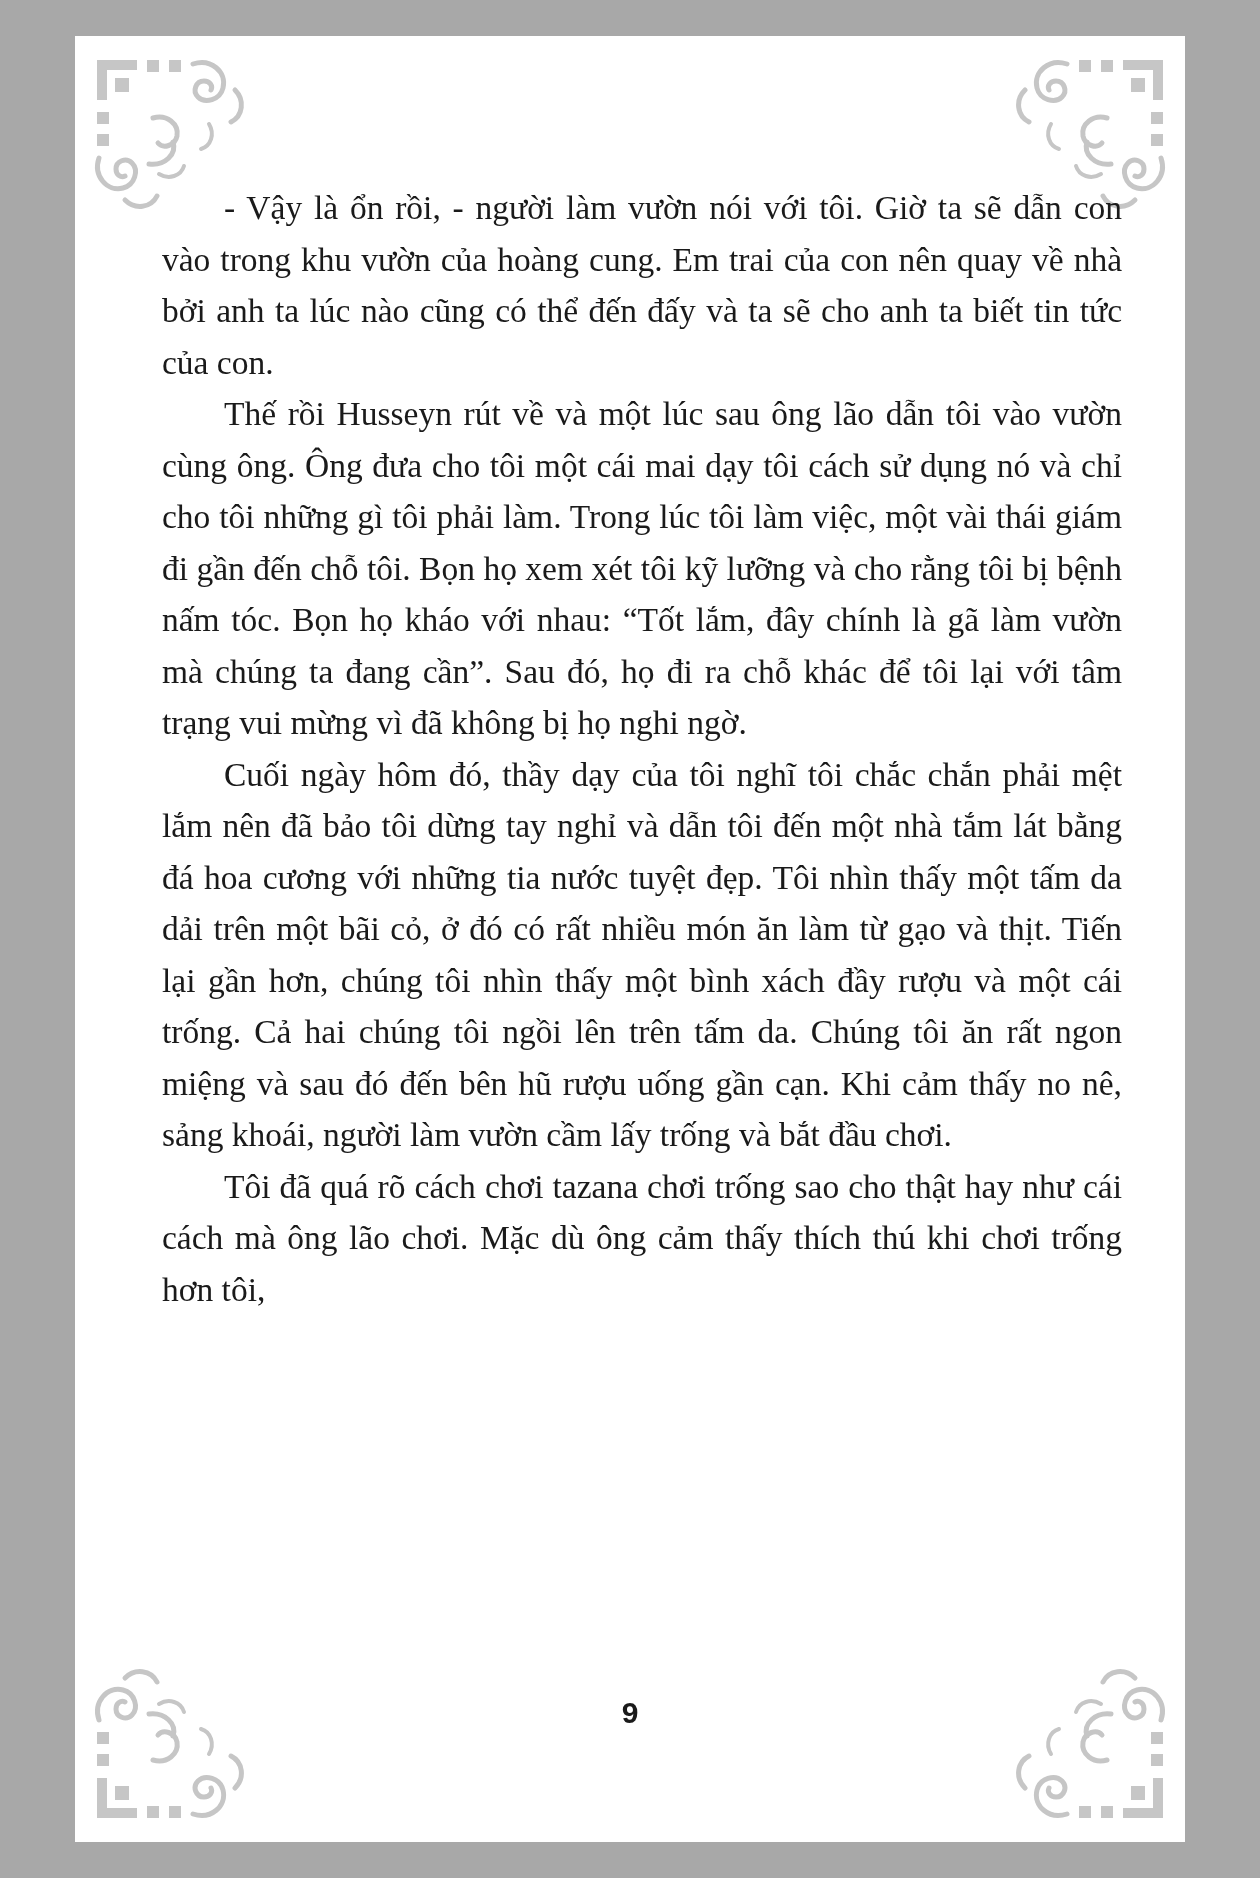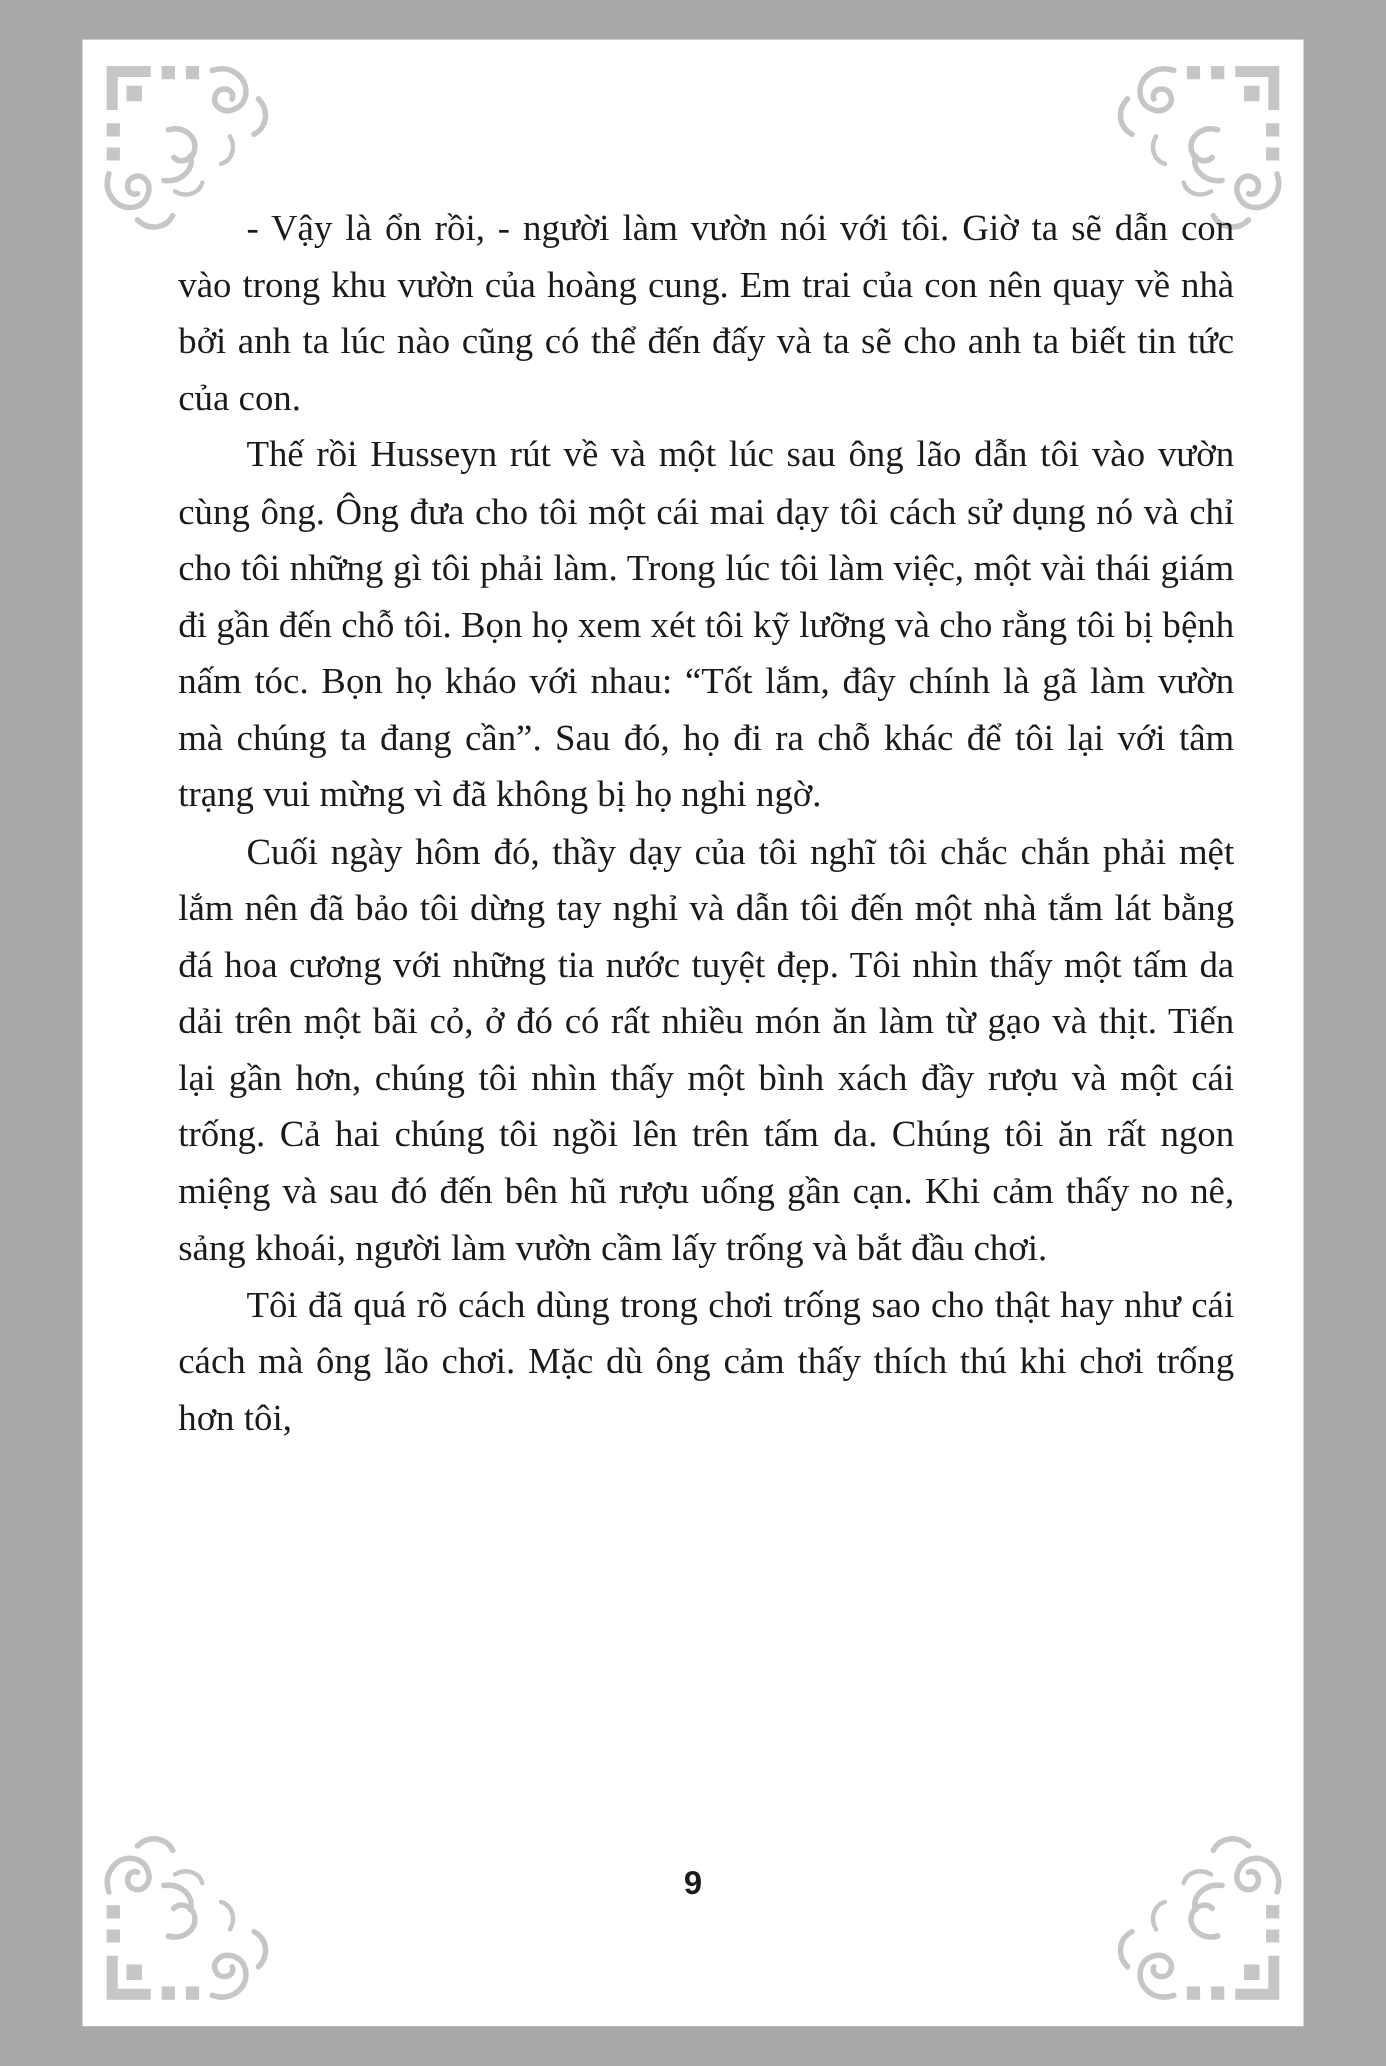--- a/index.html
+++ b/index.html
@@ -146,18 +146,18 @@
       <path d="M60 110 c16 2 28 -10 24 -22" stroke-width="5" stroke-linecap="round"></path>
       <path d="M120 70 c6 10 2 22 -8 25" stroke-width="4" stroke-linecap="round"></path>
       <path d="M70 120 c10 6 22 2 25 -8" stroke-width="4" stroke-linecap="round"></path>
     </svg>
   </div>
 
   <div class="content">
     <p class="para first">- Vậy là ổn rồi, - người làm vườn nói với tôi. Giờ ta sẽ dẫn con vào trong khu vườn của hoàng cung. Em trai của con nên quay về nhà bởi anh ta lúc nào cũng có thể đến đấy và ta sẽ cho anh ta biết tin tức của con.</p>
     <p class="para">Thế rồi Husseyn rút về và một lúc sau ông lão dẫn tôi vào vườn cùng ông. Ông đưa cho tôi một cái mai dạy tôi cách sử dụng nó và chỉ cho tôi những gì tôi phải làm. Trong lúc tôi làm việc, một vài thái giám đi gần đến chỗ tôi. Bọn họ xem xét tôi kỹ lưỡng và cho rằng tôi bị bệnh nấm tóc. Bọn họ kháo với nhau: “Tốt lắm, đây chính là gã làm vườn mà chúng ta đang cần”. Sau đó, họ đi ra chỗ khác để tôi lại với tâm trạng vui mừng vì đã không bị họ nghi ngờ.</p>
     <p class="para">Cuối ngày hôm đó, thầy dạy của tôi nghĩ tôi chắc chắn phải mệt lắm nên đã bảo tôi dừng tay nghỉ và dẫn tôi đến một nhà tắm lát bằng đá hoa cương với những tia nước tuyệt đẹp. Tôi nhìn thấy một tấm da dải trên một bãi cỏ, ở đó có rất nhiều món ăn làm từ gạo và thịt. Tiến lại gần hơn, chúng tôi nhìn thấy một bình xách đầy rượu và một cái trống. Cả hai chúng tôi ngồi lên trên tấm da. Chúng tôi ăn rất ngon miệng và sau đó đến bên hũ rượu uống gần cạn. Khi cảm thấy no nê, sảng khoái, người làm vườn cầm lấy trống và bắt đầu chơi.</p>
-    <p class="para">Tôi đã quá rõ cách dùng trong chơi trống sao cho thật hay như cái cách mà ông lão chơi. Mặc dù ông cảm thấy thích thú khi chơi trống hơn tôi,</p>
+    <p class="para">Tôi đã quá rõ cách chơi tazana chơi trống sao cho thật hay như cái cách mà ông lão chơi. Mặc dù ông cảm thấy thích thú khi chơi trống hơn tôi,</p>
   </div>
 
   <div class="page-number">9</div>
 
 </div>
 
 </body></html>

